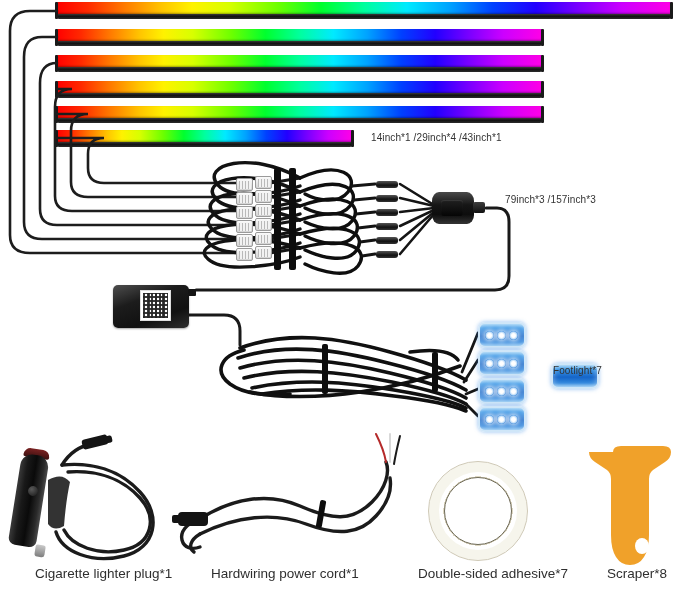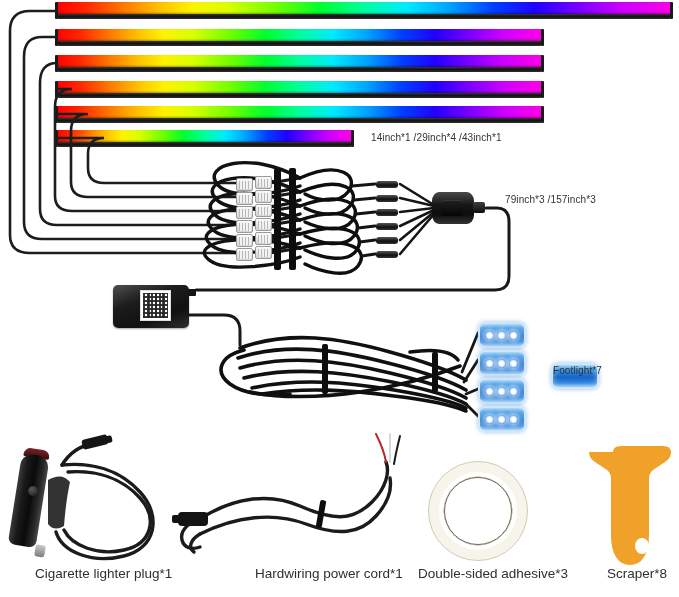--- a/index.html
+++ b/index.html
@@ -22,21 +22,21 @@
   .lbl.ext{left:505px;top:194px;}
   .lbl.foot{left:551px;top:363px;}
   .lbl.footcord{left:268px;top:404px;}
 
   .caption{
     position:absolute;top:566px;white-space:nowrap;
     font-size:13.5px;color:#2f2f2f;
     font-family:"Liberation Sans","DejaVu Sans",sans-serif;
   }
   .cap1{left:8px;margin-left:27px;}
-  .cap2{left:211px;margin-left:44px;}
+  .cap2{left:211px;}
   .cap3{left:418px;}
   .cap4{left:607px;}
 
   
   .strip{position:absolute;height:17px;border-radius:1px;}
   .strip .face{
     position:absolute;left:0;top:0;right:0;height:12px;border-radius:1px;
     background:linear-gradient(90deg,
       #ff0000 0%, #ff2a00 5%, #ff7a00 11%, #ffc400 17%,
       #fff200 22%, #d8ff00 28%, #6cff00 36%, #00ff2e 43%,
@@ -384,16 +384,16 @@
 
   <div class="tape-ring"></div>
   <div class="tape-inner"></div>
 
   <div class="lbl strips">14inch*1 /29inch*4 /43inch*1</div>
   <div class="lbl ext">79inch*3 /157inch*3</div>
   <div class="lbl foot">Footlight*7</div>
 
   <div class="caption cap1">Cigarette lighter plug*1</div>
   <div class="caption cap2">Hardwiring power cord*1</div>
-  <div class="caption cap3">Double-sided adhesive*3</div>
+  <div class="caption cap3">Double-sided adhesive*7</div>
   <div class="caption cap4">Scraper*8</div>
 
 </div>
 
 </body></html>

